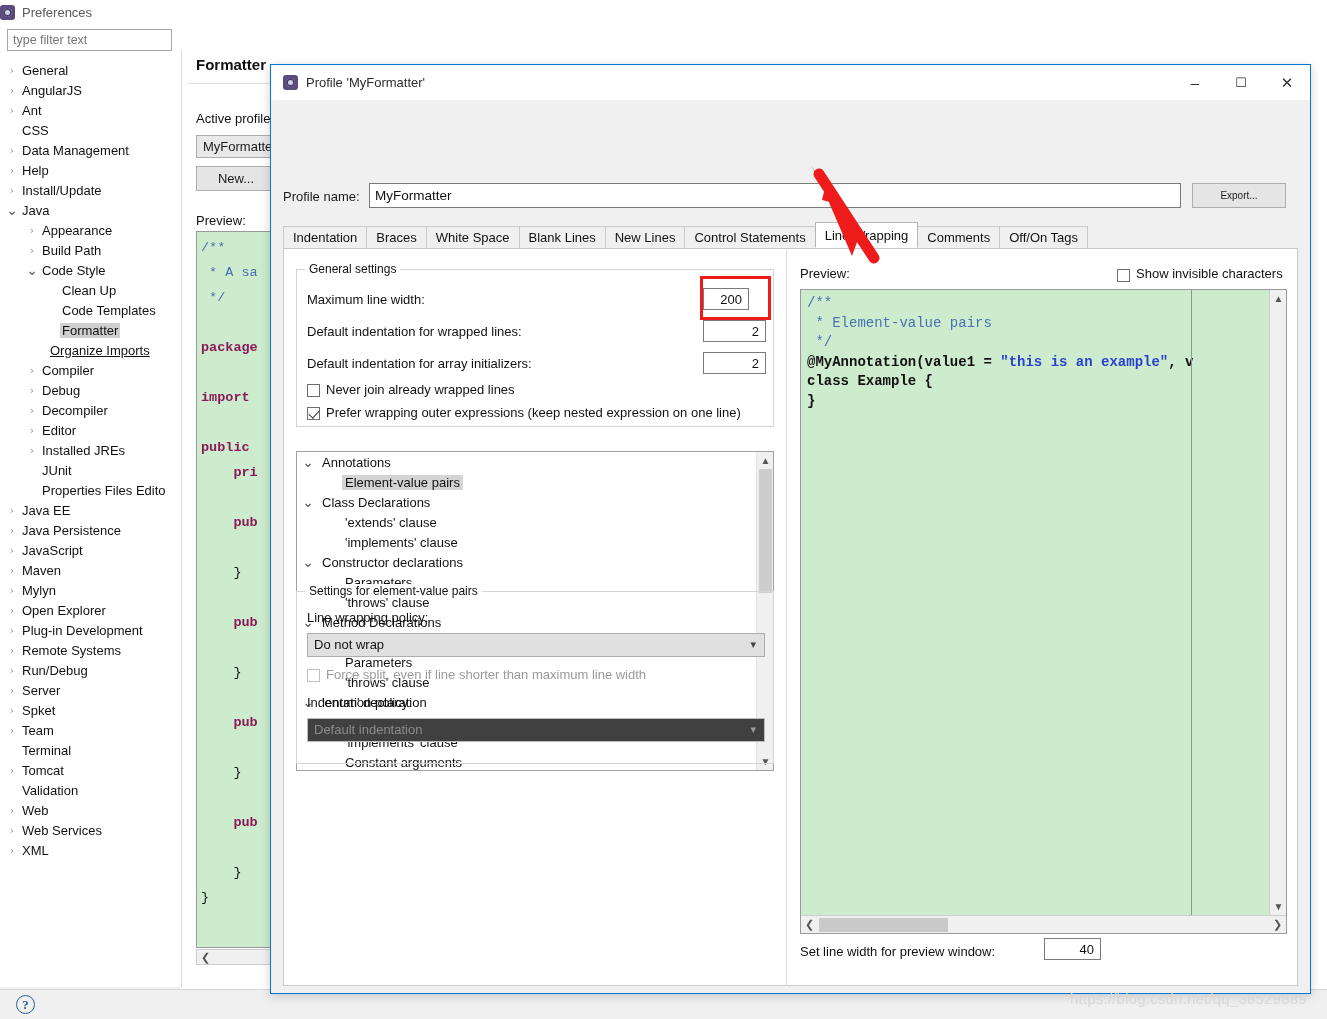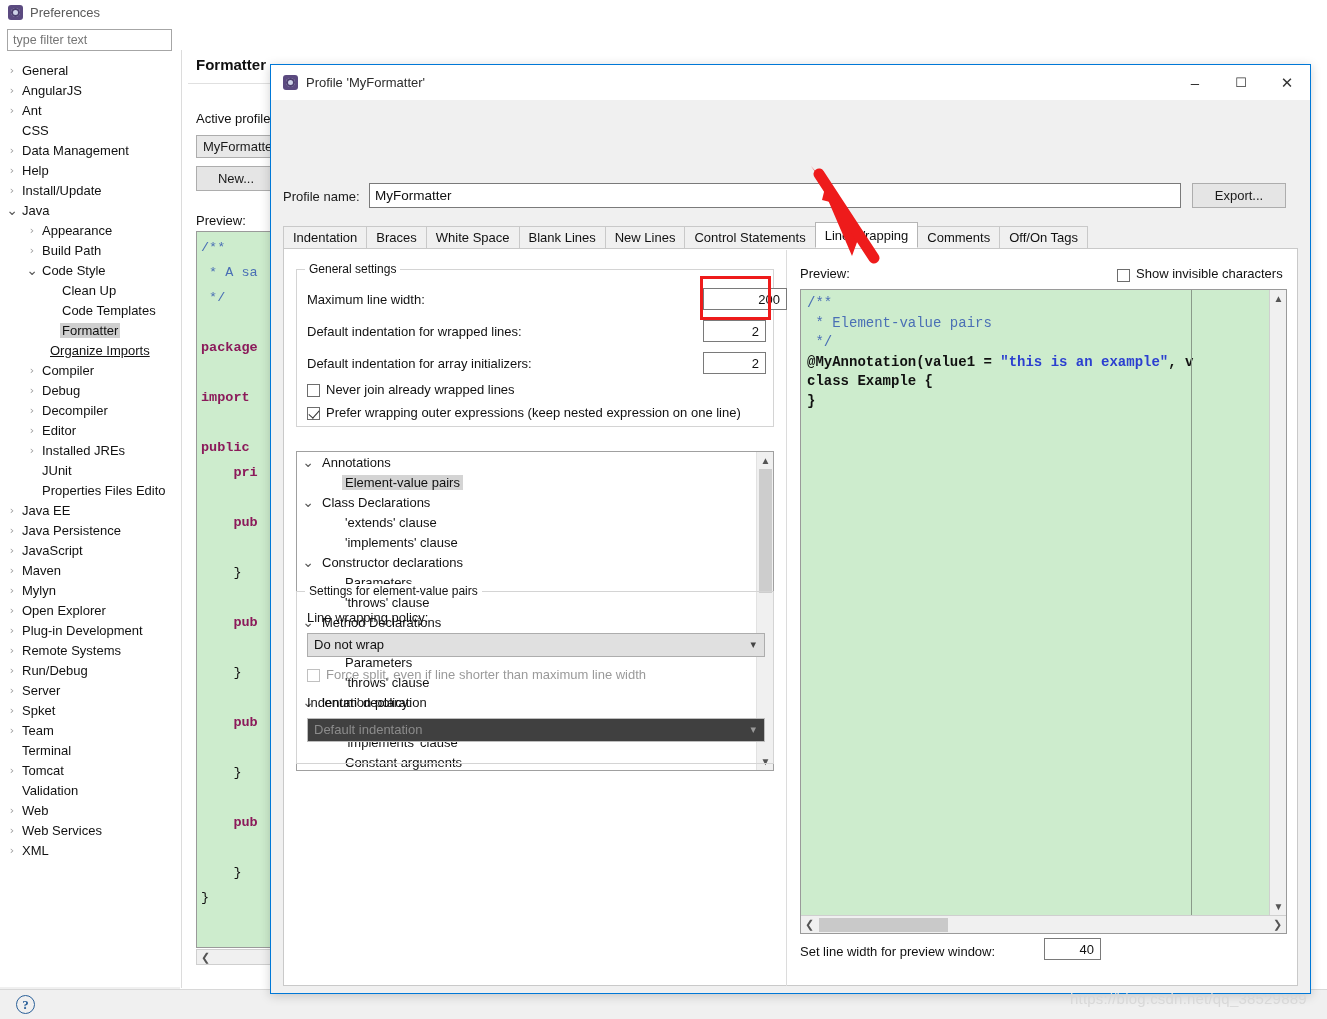--- a/index.html
+++ b/index.html
@@ -12,21 +12,21 @@
     font-size: 13px;
     color: #1a1a1a;
   }
   #root { position: relative; width: 1327px; height: 1019px; background:#ffffff; }
 
   
   #prefs-window { position:absolute; left:0; top:0; width:1327px; height:1019px; background:#ffffff; }
 
   #prefs-titlebar {
     position:absolute; left:0; top:0; width:1327px; height:24px;
-    background:#ffffff; display:flex; align-items:center; padding-left:8px; gap:7px;
+    background:#ffffff; display:flex; align-items:center; gap:7px;
   }
   .app-icon {
     width:15px; height:15px; border-radius:3px;
     background:#5b4a80;
     position:relative; flex:none;
   }
   .app-icon::after{
     content:""; position:absolute; left:3px; top:3px; width:9px; height:9px;
     border-radius:50%; background:#cfd3e8; box-shadow: inset 0 0 0 2px #4d3f70;
   }
@@ -117,21 +117,21 @@
   .winbtn.sq { font-size:13px; }
 
   #dlg-profile-name-label { position:absolute; left:12px; top:124px; font-size:13px; }
   #dlg-profile-name-input {
     position:absolute; left:98px; top:118px; width:812px; height:25px;
     border:1px solid #7a7a7a; background:#fff; font-size:13.5px; padding-left:5px;
     line-height:23px; font-family:"Liberation Sans", sans-serif; color:#111;
   }
   #export-button {
     position:absolute; left:921px; top:118px; width:94px; height:25px;
-    border:1px solid #adadad; background:#e5e5e5; font-size:13px;
+    border:1px solid #adadad; background:#e5e5e5; font-size:10px;
     display:flex; align-items:center; justify-content:center;
   }
 
   
   #dlg-tabs {
     position:absolute; left:12px; top:161px; width:1015px; height:22px;
     display:flex; align-items:flex-end;
   }
   .tab {
     height:22px; padding:0 9px; font-size:13px; color:#111;
@@ -490,21 +490,21 @@
       </div>
 
     <div id="dlg-tabpage">
 
       <div id="dlg-split"></div>
 
       <div class="groupbox" id="general-group">
         <div class="group-legend">General settings</div>
 
         <div class="row-label" style="left:10px; top:22px;">Maximum line width:</div>
-        <input class="num-input" id="max-width-input" style="left: 406px; top: 18px; width: 84px;" type="text" value="200">
+        <input class="num-input" id="max-width-input" style="left: 406px; top: 18px; width: 46px;" type="text" value="200">
 
         <div class="row-label" style="left:10px; top:54px;">Default indentation for wrapped lines:</div>
         <input class="num-input" style="left: 406px; top: 50px; width: 63px;" type="text" value="2">
 
         <div class="row-label" style="left:10px; top:86px;">Default indentation for array initializers:</div>
         <input class="num-input" style="left: 406px; top: 82px; width: 63px;" type="text" value="2">
 
         <div class="cb" id="cb-never-join" style="left:10px; top:114px;"></div>
         <div class="row-label" style="left:29px; top:112px;">Never join already wrapped lines</div>
 

